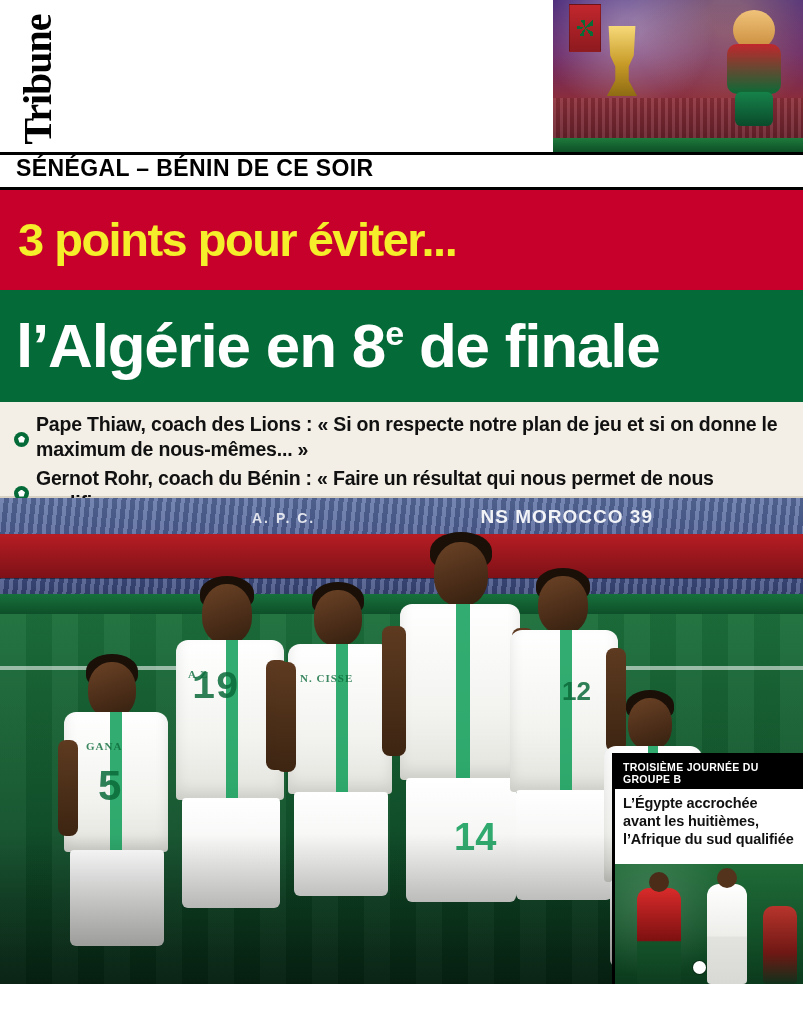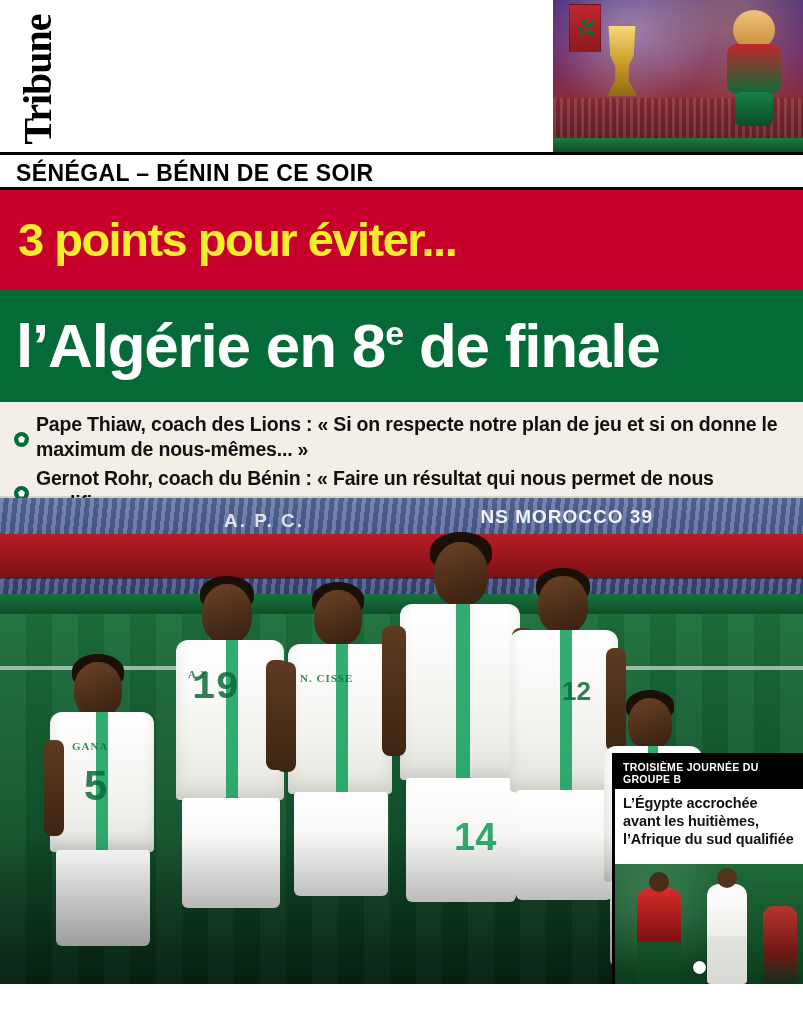--- a/index.html
+++ b/index.html
@@ -152,21 +152,21 @@
     transform: scaleX(1.02);
   }
 
   
   .kicker {
     background: #ffffff;
     border-top: 3px solid #000;
     border-bottom: 3px solid #000;
     height: 38px;
     display: flex;
-    align-items: flex-end;
+    align-items: flex-start;
     padding-left: 16px;
     box-sizing: border-box;
   }
   .kicker-text {
     font-family: "Liberation Sans", sans-serif;
     font-weight: bold;
     font-size: 23px;
     letter-spacing: .4px;
     color: #000;
     white-space: nowrap;
@@ -279,24 +279,24 @@
     font-family: "Liberation Sans", sans-serif;
     font-weight: bold;
     font-size: 19px;
     color: #ffffff;
     letter-spacing: 1px;
     opacity: .92;
     white-space: nowrap;
   }
   .ph-banner-left {
     position: absolute;
-    left: 224px; top: 12px;
-    font-family: "Liberation Sans", sans-serif;
-    font-weight: bold;
-    font-size: 19px;
+    left: 252px; top: 12px;
+    font-family: "Liberation Sans", sans-serif;
+    font-weight: bold;
+    font-size: 14px;
     color: rgba(255,255,255,.82);
     letter-spacing: 2px;
   }
   .ph-greenstrip {
     position: absolute; left: 0; right: 0; top: 96px; height: 20px;
     background: linear-gradient(180deg,#17713c,#0e4f29);
   }
   .ph-pitch {
     position: absolute; left: 0; right: 0; top: 116px; bottom: 0;
     background:
@@ -494,21 +494,21 @@
 
   <div class="photo">
     <div class="ph-standwall"></div>
     <div class="ph-banner"></div>
     <div class="ph-banner-left">A. P. C.</div>
     <div class="ph-banner-text">NS MOROCCO 39</div>
     <div class="ph-greenstrip"></div>
     <div class="ph-pitch"></div>
     <div class="ph-pitchline"></div>
 
-    <div class="player" style="left:44px;width:110px;height:330px;">
+    <div class="player" style="left:58px;width:110px;height:330px;">
       <div class="pl-hair" style="left:28px;top:0;width:52px;height:34px;"></div>
       <div class="pl-head" style="left:30px;top:8px;width:48px;height:56px;"></div>
       <div class="pl-body" style="left:6px;top:58px;width:104px;height:140px;"></div>
       <div class="pl-greenstripe" style="left:52px;top:58px;width:12px;height:140px;"></div>
       <div class="pl-name" style="left:28px;top:86px;">GANA</div>
       <div class="pl-num" style="left:40px;top:108px;font-size:42px;">5</div>
       <div class="pl-shorts" style="left:12px;top:196px;width:94px;height:96px;"></div>
       <div class="pl-arm" style="left:0;top:86px;width:20px;height:96px;"></div>
     </div>
 

